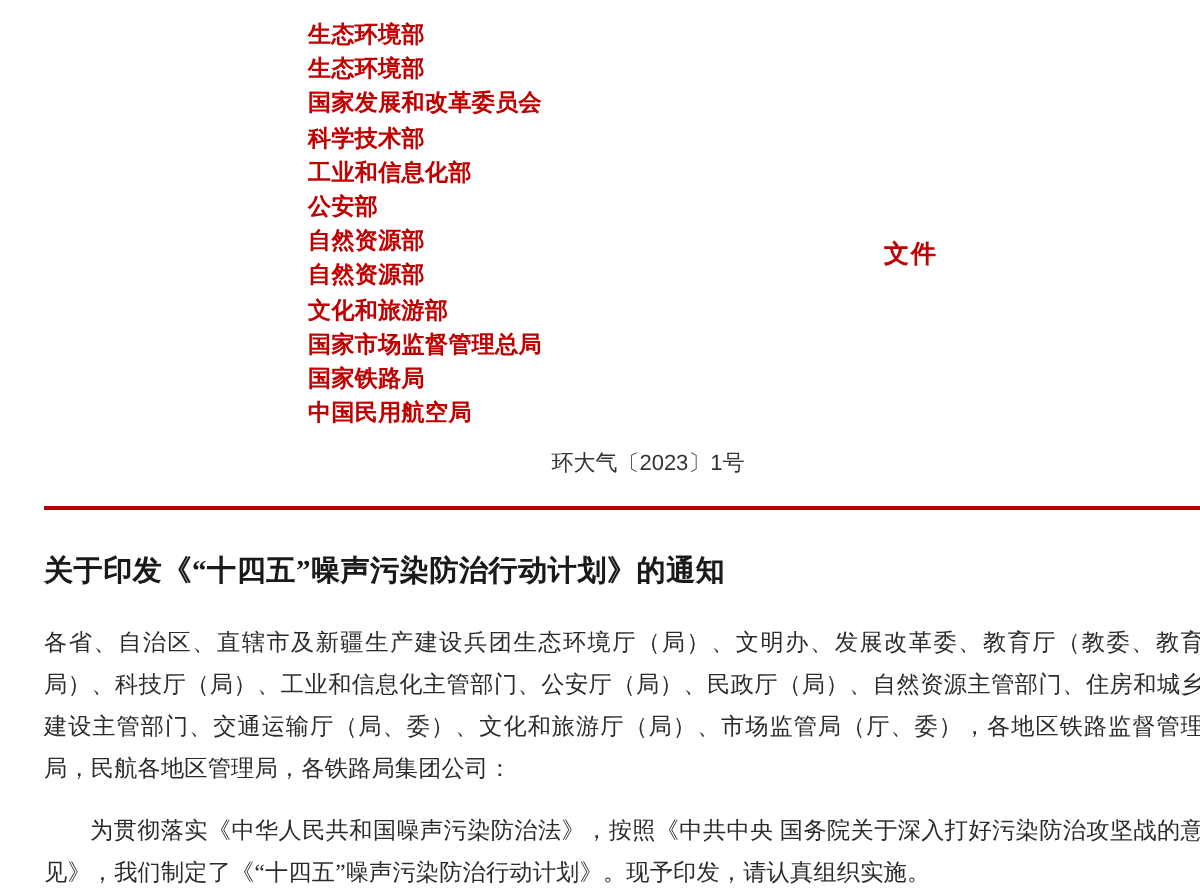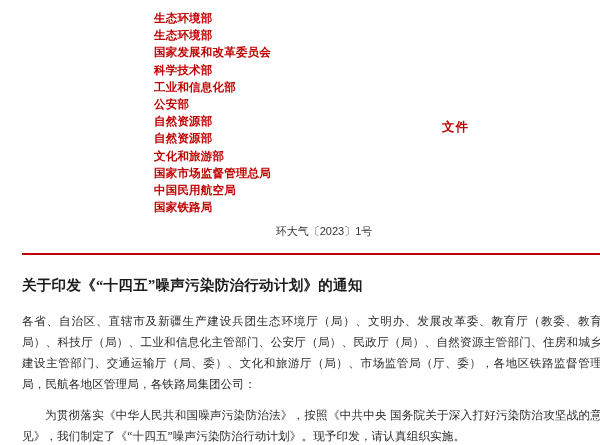--- a/index.html
+++ b/index.html
@@ -115,22 +115,22 @@
       <div class="agency">生态环境部</div>
       <div class="agency">生态环境部</div>
       <div class="agency">国家发展和改革委员会</div>
       <div class="agency">科学技术部</div>
       <div class="agency">工业和信息化部</div>
       <div class="agency">公安部</div>
       <div class="agency">自然资源部</div>
       <div class="agency">自然资源部</div>
       <div class="agency">文化和旅游部</div>
       <div class="agency">国家市场监督管理总局</div>
+      <div class="agency">国家铁路局</div>
       <div class="agency">中国民用航空局</div>
-      <div class="agency">国家铁路局</div>
     </div>
 
     <div class="doc-word">文件</div>
 
     <div class="doc-number">环大气〔2023〕1号</div>
   </div>
 
   <div class="red-rule"></div>
 
   <div class="doc-body">

